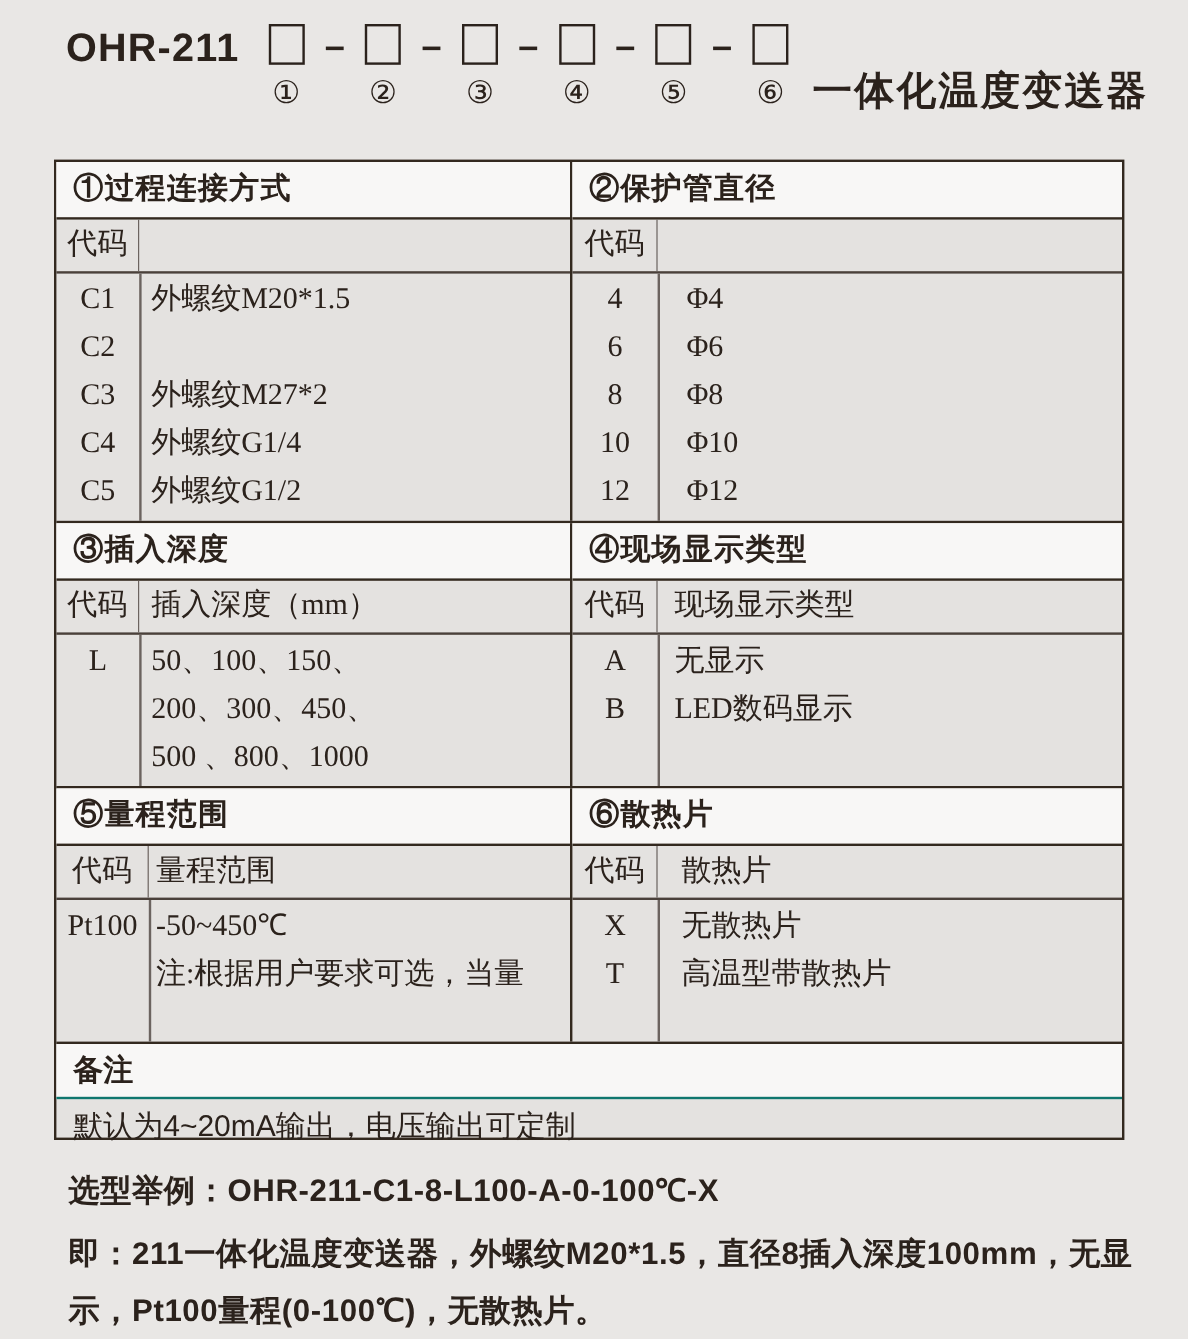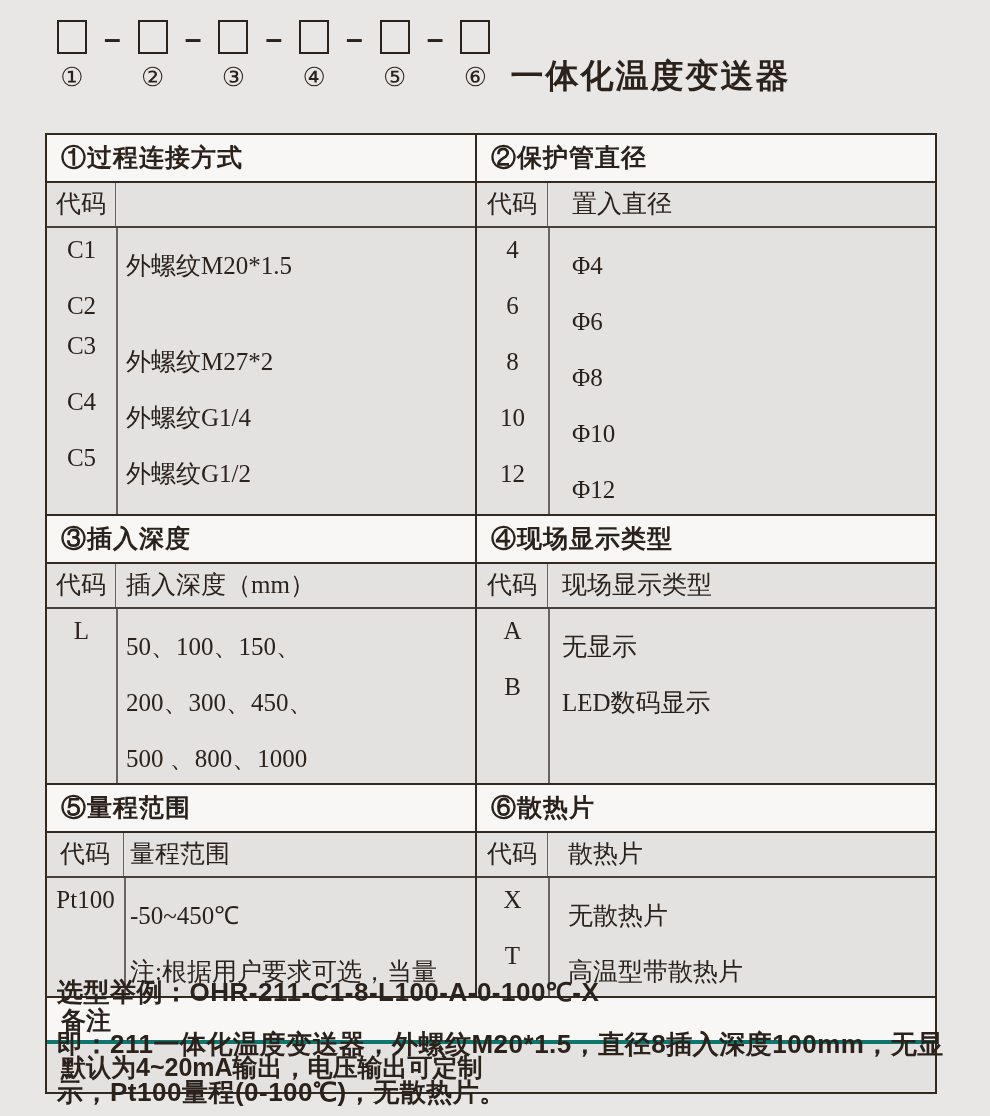--- a/index.html
+++ b/index.html
@@ -110,41 +110,41 @@
     width: var(--codew);
     text-align: center;
     font-size: 25px;
     line-height: 40px;
   }
   .trow .val-cell {
     flex: 1;
     font-size: 25px;
     padding-left: var(--valpad);
   }
-  .trow .val-cell div { line-height: 40px; margin-top: 16px; }
+  .trow .val-cell div { line-height: 40px; }
 
   .b1 .sec-body { min-height: 202px; }
   .b2 .sec-body { min-height: 124px; }
   .b3 .sec-body { min-height: 118px; }
 
   
   .remark-title {
     background: #f8f7f6;
     font-size: 25px;
     font-weight: 700;
     line-height: 44px;
     height: 46px;
     padding-left: 14px;
-    border-bottom: 4px solid #0f766e;
+    border-bottom: 2px solid #0f766e;
   }
   .remark-text {
     font-size: 25px;
-    font-weight: 700;
+    font-weight: 400;
     line-height: 46px;
-    height: 48px;
+    height: 32px;
     padding-left: 14px;
   }
 
   
   .example {
     position: absolute;
     left: 57px; top: 972px;
     width: 895px;
   }
   .example-line1 { font-size: 26px; font-weight: 600; line-height: 40px; letter-spacing: 0.5px; }
@@ -154,20 +154,21 @@
     font-size: 26px;
     font-weight: 600;
     line-height: 48px;
     letter-spacing: 0.5px;
   }
 </style>
 </head>
 <body>
 
 <div class="model-line">
+  <span class="model-label">OHR-211</span>
   <div class="code-boxes">
     <div class="seg">
       <div class="box"></div>
       <div class="pos-num">①</div>
     </div>
     <span class="dash">–</span>
     <div class="seg">
       <div class="box"></div>
       <div class="pos-num">②</div>
     </div>
@@ -230,21 +231,20 @@
             <div class="val-cell">
               <div>外螺纹G1/2</div>
             </div>
           </div>
         </div>
     </div>
     <div class="half right" style="--codew:71px; --valpad:24px;">
       <div class="sec-title">②保护管直径</div>
       <div class="sec-header">
         <div class="code-cell">代码</div>
-        <div class="val-cell">置入直径</div>
       </div>
       <div class="sec-body">
           <div class="trow">
             <div class="code-cell">4</div>
             <div class="val-cell">
               <div>Φ4</div>
             </div>
           </div>
           <div class="trow">
             <div class="code-cell">6</div>

